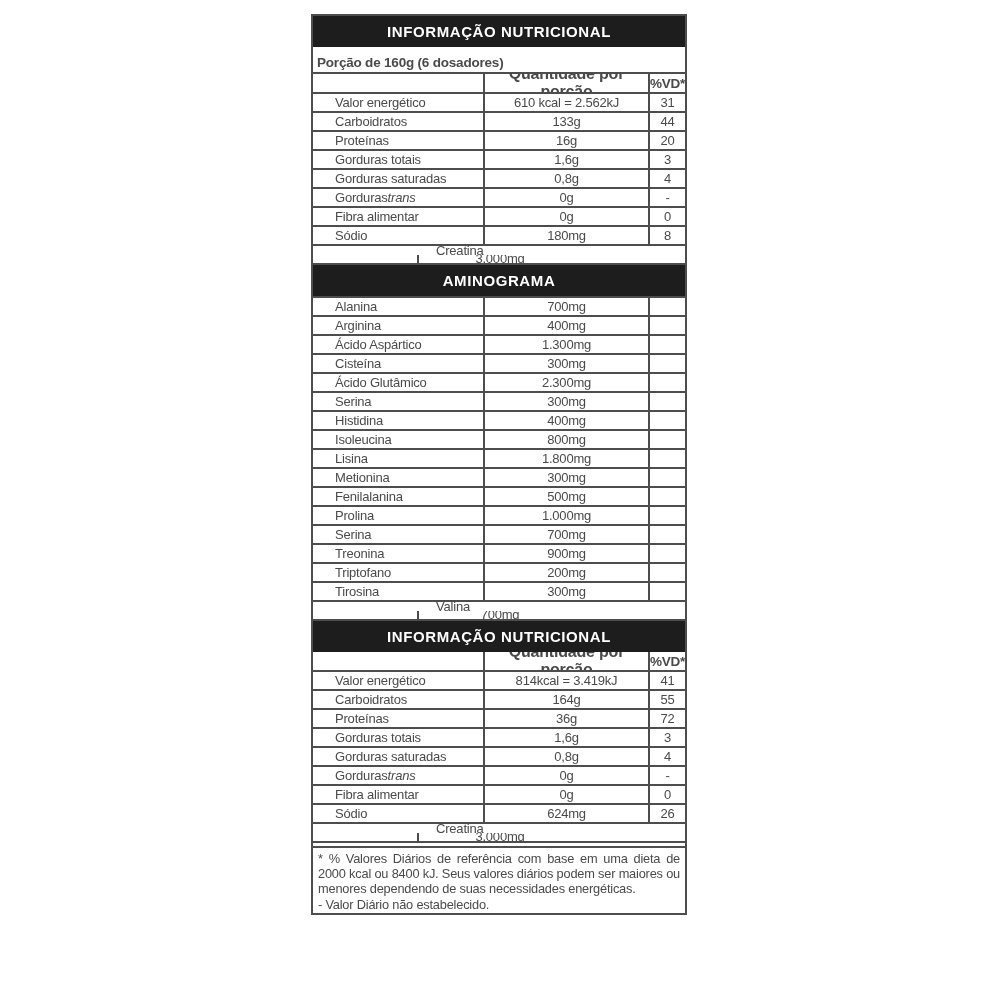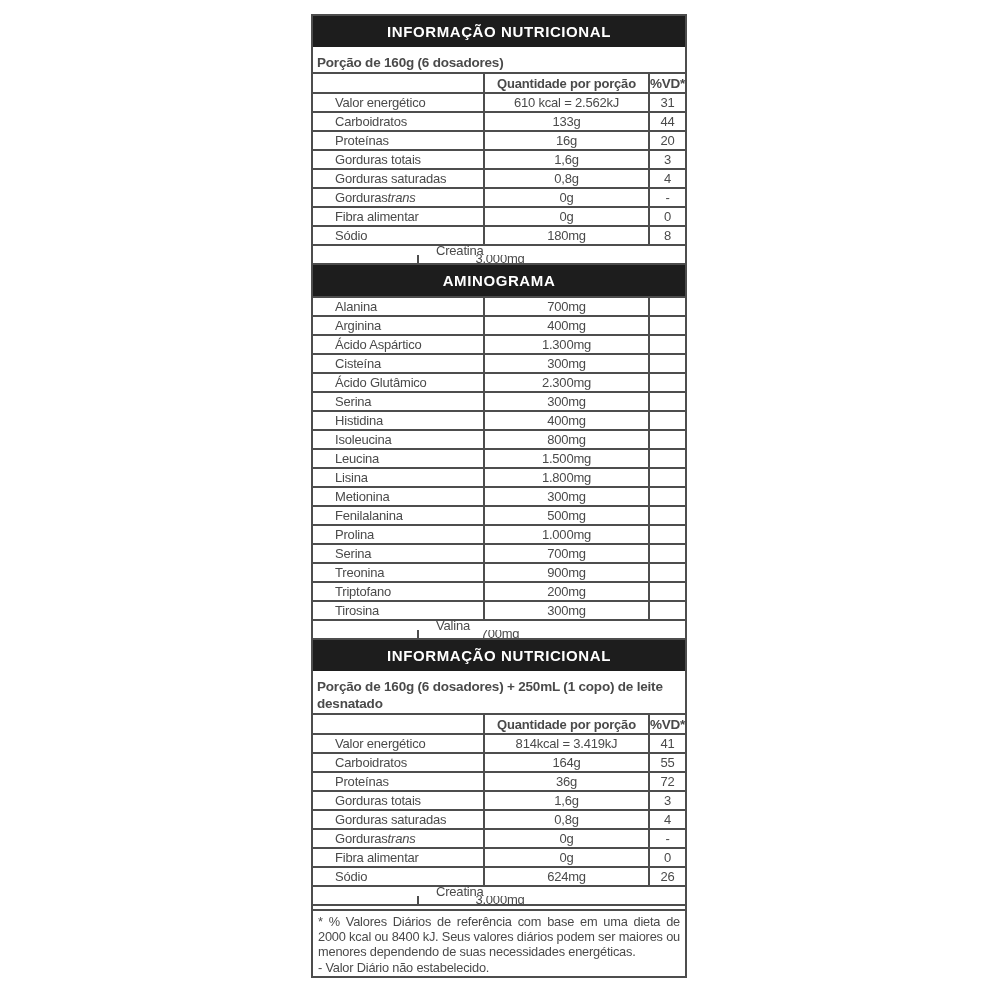--- a/index.html
+++ b/index.html
@@ -34,21 +34,21 @@
   }
   .hrow,.row{display:flex;align-items:center;border-bottom:2px solid var(--line,#4d4d4d);}
   .hrow{height:18px;}
   .row{height:17px;}
   .rows .row:last-child{border-bottom:2px solid var(--line,#4d4d4d);flex-direction:column;}
   .c{height:100%;display:flex;align-items:center;overflow:hidden;}
   .c1{width:148px;padding-left:22px;justify-content:flex-start;}
   .c2{width:163px;border-left:2px solid var(--line,#4d4d4d);justify-content:center;text-align:center;}
   .c3{flex:1;border-left:2px solid var(--line,#4d4d4d);justify-content:center;text-align:center;}
   .bold{font-weight:bold;}
-  .hrow .c2{font-size:13px;}
+  .hrow .c2{font-size:16px;}
   .hrow .c3{font-size:13.5px;}
   .footnote{
     margin-top:3px;
     border-top:2px solid var(--line,#4d4d4d);
     padding:3px 5px 1px 5px;
     font-size:12.8px;
     line-height:15.2px;
   }
   .footnote p{margin:0;text-align:justify;}
   .footnote p.note{text-align:left;}
@@ -155,25 +155,20 @@
           <div class="c c1">Histidina</div>
           <div class="c c2">400mg</div>
           <div class="c c3"></div>
         </div>
         <div class="row">
           <div class="c c1">Isoleucina</div>
           <div class="c c2">800mg</div>
           <div class="c c3"></div>
         </div>
         <div class="row">
-          <div class="c c1">Leucina</div>
-          <div class="c c2">1.500mg</div>
-          <div class="c c3"></div>
-        </div>
-        <div class="row">
           <div class="c c1">Lisina</div>
           <div class="c c2">1.800mg</div>
           <div class="c c3"></div>
         </div>
         <div class="row">
           <div class="c c1">Metionina</div>
           <div class="c c2">300mg</div>
           <div class="c c3"></div>
         </div>
         <div class="row">
@@ -210,21 +205,20 @@
           <div class="c c1">Valina</div>
           <div class="c c2">700mg</div>
           <div class="c c3"></div>
         </div>
       </div>
   </div>
 
   <div class="bar">INFORMAÇÃO NUTRICIONAL</div>
 
   <div>
-    <div class="caption">Porção de 160g (6 dosadores) + 250mL (1 copo) de leite desnatado</div>
     <div class="hrow">
       <div class="c c1"></div>
       <div class="c c2 bold">Quantidade por porção</div>
       <div class="c c3 bold">%VD*</div>
     </div>
     <div class="rows" id="t2-rows">
         <div class="row">
           <div class="c c1">Valor energético</div>
           <div class="c c2">814kcal = 3.419kJ</div>
           <div class="c c3">41</div>

